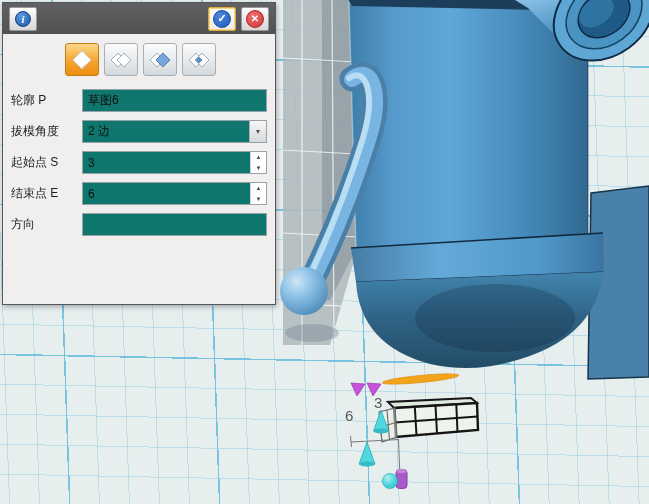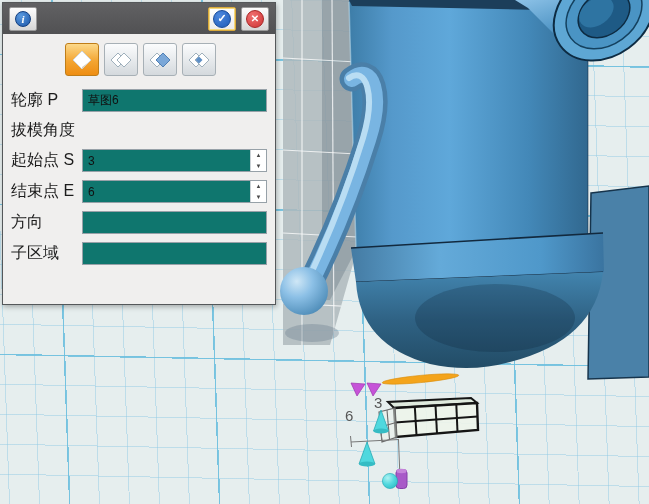--- a/index.html
+++ b/index.html
@@ -47,21 +47,21 @@
     border:1px solid #a7b0b6; border-radius:3px;
     background:linear-gradient(#fbfcfd,#d4d9dd);
   }
   .tool-btn.active {
     background:linear-gradient(#fcd98a,#f3a532 55%,#ee8d12);
     border-color:#bf7d18;
   }
 
   .form { padding:2px 8px 0 8px; }
   .row { display:flex; align-items:center; margin-top:8px; }
-  .row label { width:71px; font-size:16px; color:#1c1c1c; }
+  .row label { width:71px; font-size:12px; color:#1c1c1c; }
   .field {
     position:relative; flex:1; height:23px; background:#0f766e;
     border:1px solid #97a1a8; display:flex; align-items:center;
     padding:0 5px; font-size:12px; color:#111;
   }
   .combo-btn {
     position:absolute; right:0; top:0; bottom:0; width:17px;
     background:linear-gradient(#f5f6f7,#d6dadd); border-left:1px solid #aab2b8;
     display:flex; align-items:center; justify-content:center;
     font-size:7px; color:#555;
@@ -253,20 +253,24 @@
 
       <div class="row">
         <label>轮廓 P</label>
         <div class="field">
           <span>草图6</span>
         </div>
       </div>
 
       <div class="row">
         <label>拔模角度</label>
+        <div class="field">
+          <span>2 边</span>
+          <span class="combo-btn">▼</span>
+        </div>
       </div>
 
       <div class="row">
         <label>起始点 S</label>
         <div class="field">
           <span>3</span>
           <span class="spinner">
             <span>▲</span>
             <span>▼</span>
           </span>
@@ -285,22 +289,16 @@
       </div>
 
       <div class="row">
         <label>方向</label>
         <div class="field">
           <span></span>
         </div>
       </div>
 
 
-      <div class="row">
-        <label>子区域</label>
-        <div class="field">
-          <span></span>
-        </div>
-      </div>
 
     </div>
   </div>
 </div>
 
 </body></html>

